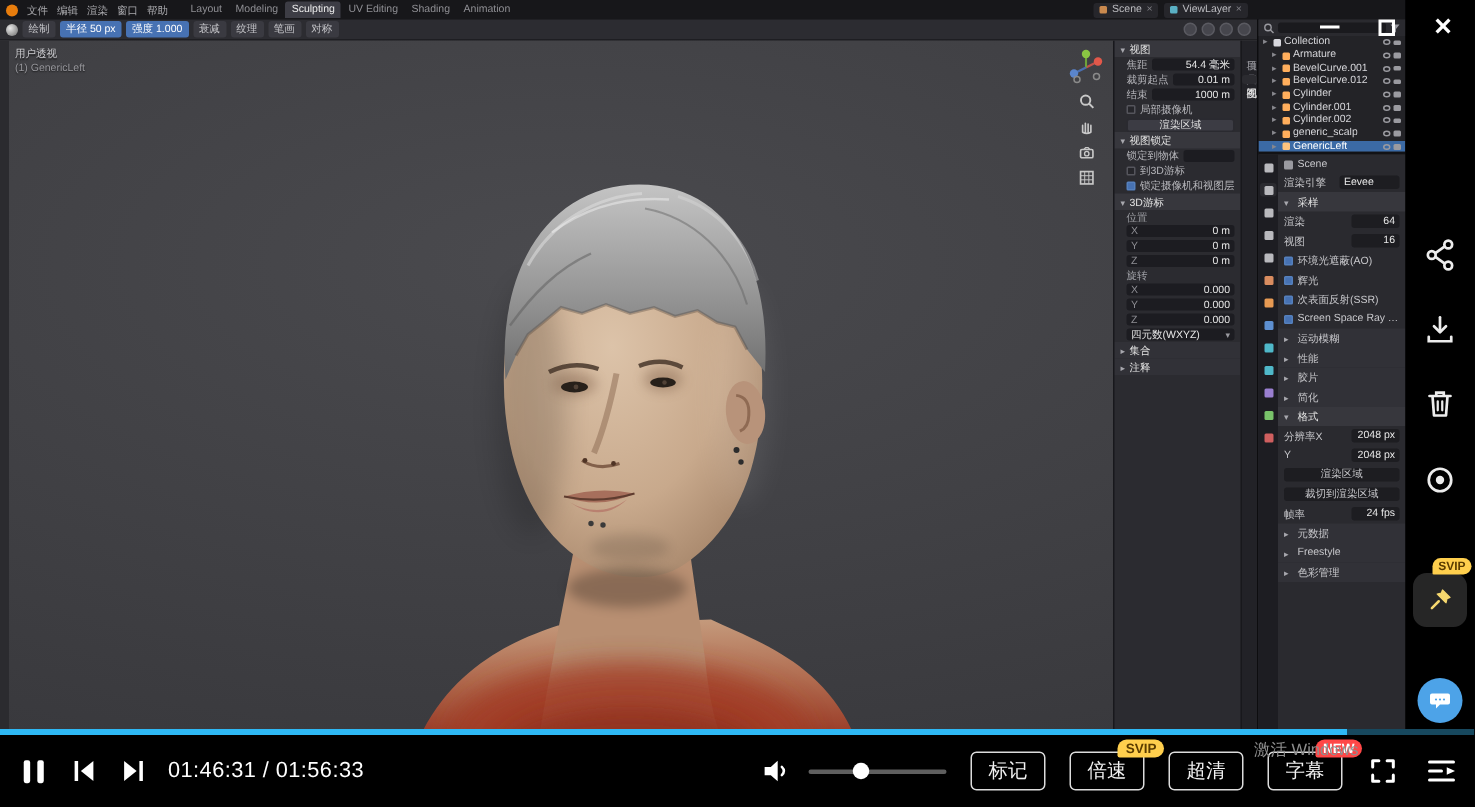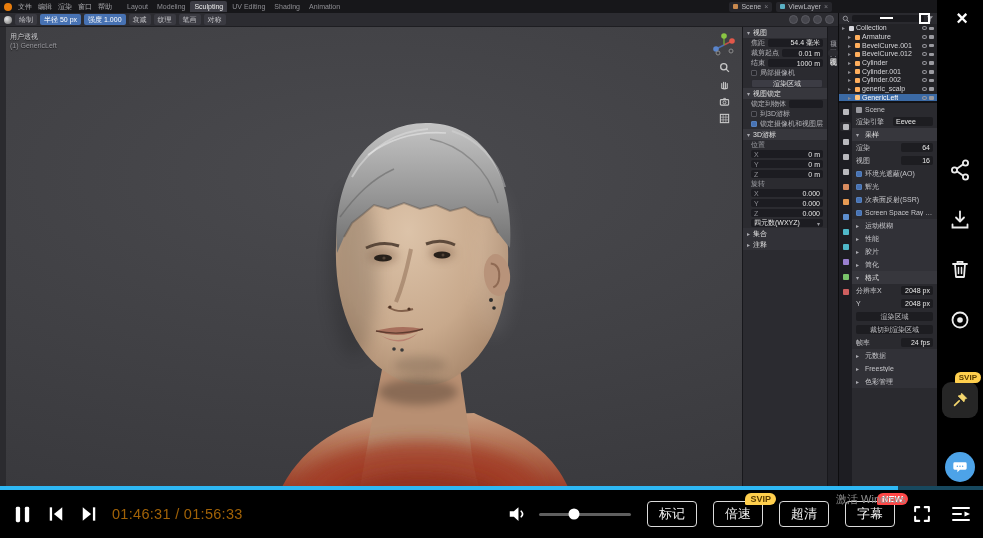--- a/index.html
+++ b/index.html
@@ -132,21 +132,21 @@
     font-size:8px; font-weight:bold; padding:1px 4px; border-radius:7px 7px 7px 1px; line-height:9px; }
   .chat-btn { position:absolute; left:8px; top:452px; width:30px; height:30px; border-radius:50%;
     background:#4da3e8; display:flex; align-items:center; justify-content:center; }
 
   
   .progress { position:absolute; left:0; top:486px; width:983px; height:4px; background:#17485e; z-index:25; }
   .progress-played { height:100%; background:#2eb8f4; }
   .controls { position:absolute; left:0; top:490px; width:983px; height:48px; background:#000;
     display:flex; align-items:center; z-index:25; }
   .ctl-left { display:flex; align-items:center; gap:13px; padding-left:12px; }
-  .time { color:#a16207; font-size:14.5px; letter-spacing:.3px; white-space:nowrap; }
+  .time { color:#ffffff; font-size:14.5px; letter-spacing:.3px; white-space:nowrap; }
   .ctl-right { display:flex; align-items:center; gap:16px; margin-left:auto; padding-right:10px; }
   .vol { display:flex; align-items:center; gap:10px; }
   .vol-track { position:relative; width:92px; height:3px; background:#5f5f5f; border-radius:2px; }
   .vol-fill { height:100%; background:#fff; border-radius:2px; }
   .vol-knob { position:absolute; top:50%; transform:translate(-50%,-50%); width:11px; height:11px;
     border-radius:50%; background:#fff; }
   .pbtn { position:relative; height:26px; line-height:24px; padding:0 11px; border:1px solid #dcdcdc;
     border-radius:4px; color:#f2f2f2; font-size:13px; white-space:nowrap; background:transparent; }
   .badge { position:absolute; top:-9px; right:-14px; font-size:9px; font-weight:bold; padding:1px 5px;
     border-radius:8px 8px 8px 2px; line-height:10px; }

